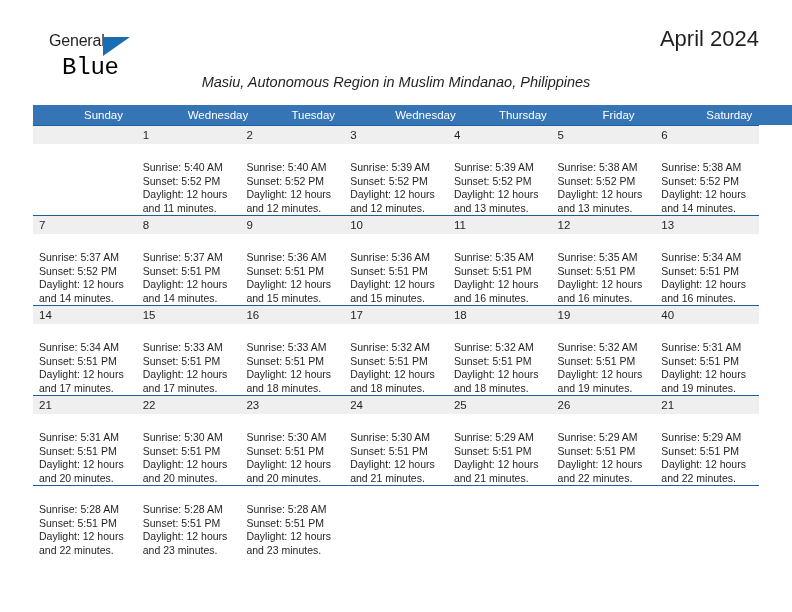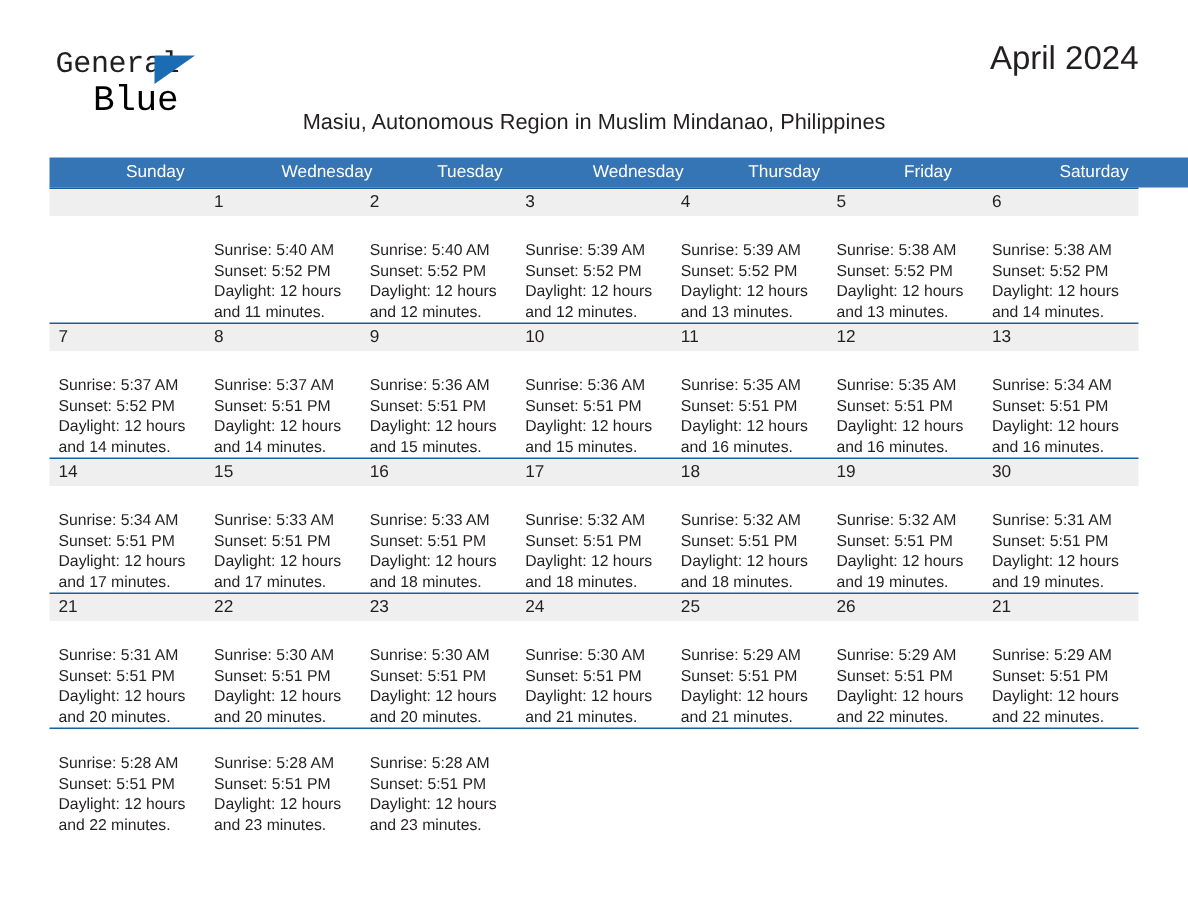--- a/index.html
+++ b/index.html
@@ -32,26 +32,26 @@
   }
   .logo {
     position: absolute;
     left: 0;
     top: 0;
     width: 150px;
     height: 56px;
   }
   .logo-general {
     position: absolute;
-    left: 4px;
+    left: 16px;
     top: 6px;
-    font-size: 20px;
+    font-size: 16px;
     letter-spacing: -0.2px;
     color: #231f20;
-    font-family: Liberation Mono, monospace;
+    font-family: Liberation Sans, sans-serif;
   }
   .logo-triangle {
     position: absolute;
     left: 70px;
     top: 11px;
     width: 0;
     height: 0;
     border-left: 27px solid #1b6cb2;
     border-bottom: 19px solid transparent;
   }
@@ -75,20 +75,21 @@
   }
   .subtitle {
     position: absolute;
     left: 0;
     right: 0;
     top: 74px;
     text-align: center;
     font-size: 14.5px;
     color: #231f20;
     white-space: nowrap;
+    font-style: italic;
   }
 
   
   .calendar {
     position: absolute;
     left: 33px;
     top: 105px;
     width: 726px;
   }
   .weekday-row {
@@ -292,21 +293,21 @@
     </div>
 
     <div class="week">
       <div class="week-dates">
         <div class="daynum">14</div>
         <div class="daynum">15</div>
         <div class="daynum">16</div>
         <div class="daynum">17</div>
         <div class="daynum">18</div>
         <div class="daynum">19</div>
-        <div class="daynum">30</div>
+        <div class="daynum">40</div>
       </div>
       <div class="week-body">
         <div class="daycell">
           <div class="line">Sunrise: 5:34 AM</div>
           <div class="line">Sunset: 5:51 PM</div>
           <div class="line">Daylight: 12 hours</div>
           <div class="line">and 17 minutes.</div>
         </div>
         <div class="daycell">
           <div class="line">Sunrise: 5:33 AM</div>

